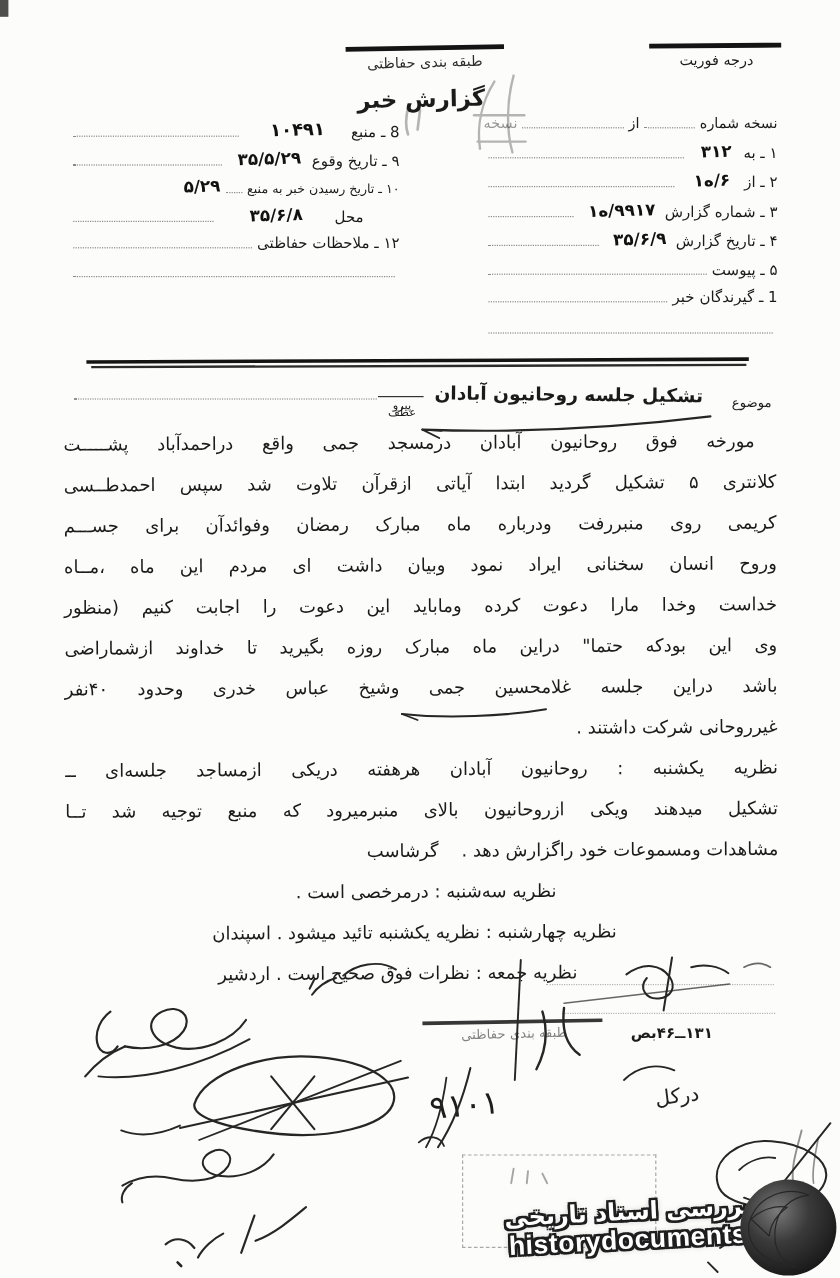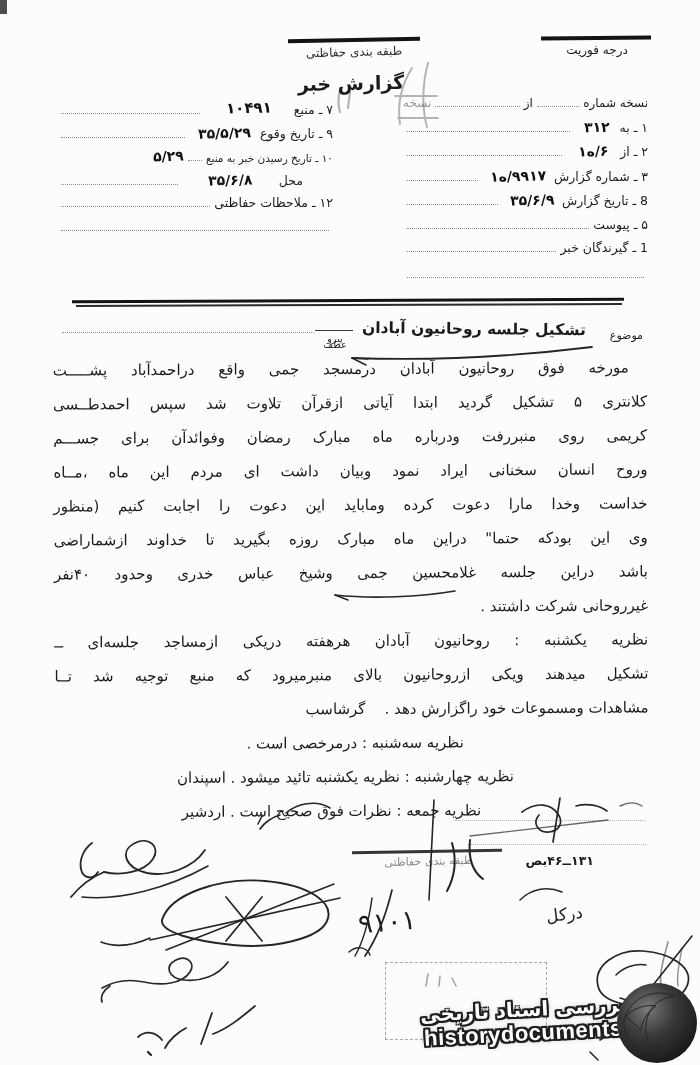--- a/index.html
+++ b/index.html
@@ -55,40 +55,40 @@
       <span class="lbl">۲ ـ از</span>
       <span class="val" style="margin:0 12px;">۱ه/۶</span>
       <span class="dots"></span>
     </div>
     <div class="row fa">
       <span class="lbl">۳ ـ شماره گزارش</span>
       <span class="val" style="margin:0 8px;">۱ه/۹۹۱۷</span>
       <span class="dots"></span>
     </div>
     <div class="row fa">
-      <span class="lbl">8 ـ تاریخ گزارش</span>
+      <span class="lbl">۴ ـ تاریخ گزارش</span>
       <span class="val" style="margin:0 8px;">۳۵/۶/۹</span>
       <span class="dots"></span>
     </div>
     <div class="row fa">
       <span class="lbl">۵ ـ پیوست</span>
       <span class="dots"></span>
     </div>
     <div class="row fa">
       <span class="lbl">1 ـ گیرندگان خبر</span>
       <span class="dots"></span>
     </div>
     <div class="row fa" style="margin-top:3px;">
       <span class="dots"></span>
     </div>
   </div>
 
   <div class="abs" style="left:57px;top:99px;width:276px;display:flex;flex-direction:column;gap:7.5px;font-size:12.5px;">
     <div class="row fa">
-      <span class="lbl">۷ ـ منبع</span>
+      <span class="lbl">8 ـ منبع</span>
       <span class="val" style="margin:0 22px;font-size:15px;">۱۰۴۹۱</span>
       <span class="dots"></span>
     </div>
     <div class="row fa">
       <span class="lbl">۹ ـ تاریخ وقوع</span>
       <span class="val" style="margin:0 9px;">۳۵/۵/۲۹</span>
       <span class="dots"></span>
     </div>
     <div class="row fa" style="font-size:10.5px;">
       <span class="lbl">۱۰ ـ تاریخ رسیدن خبر به منبع</span>

